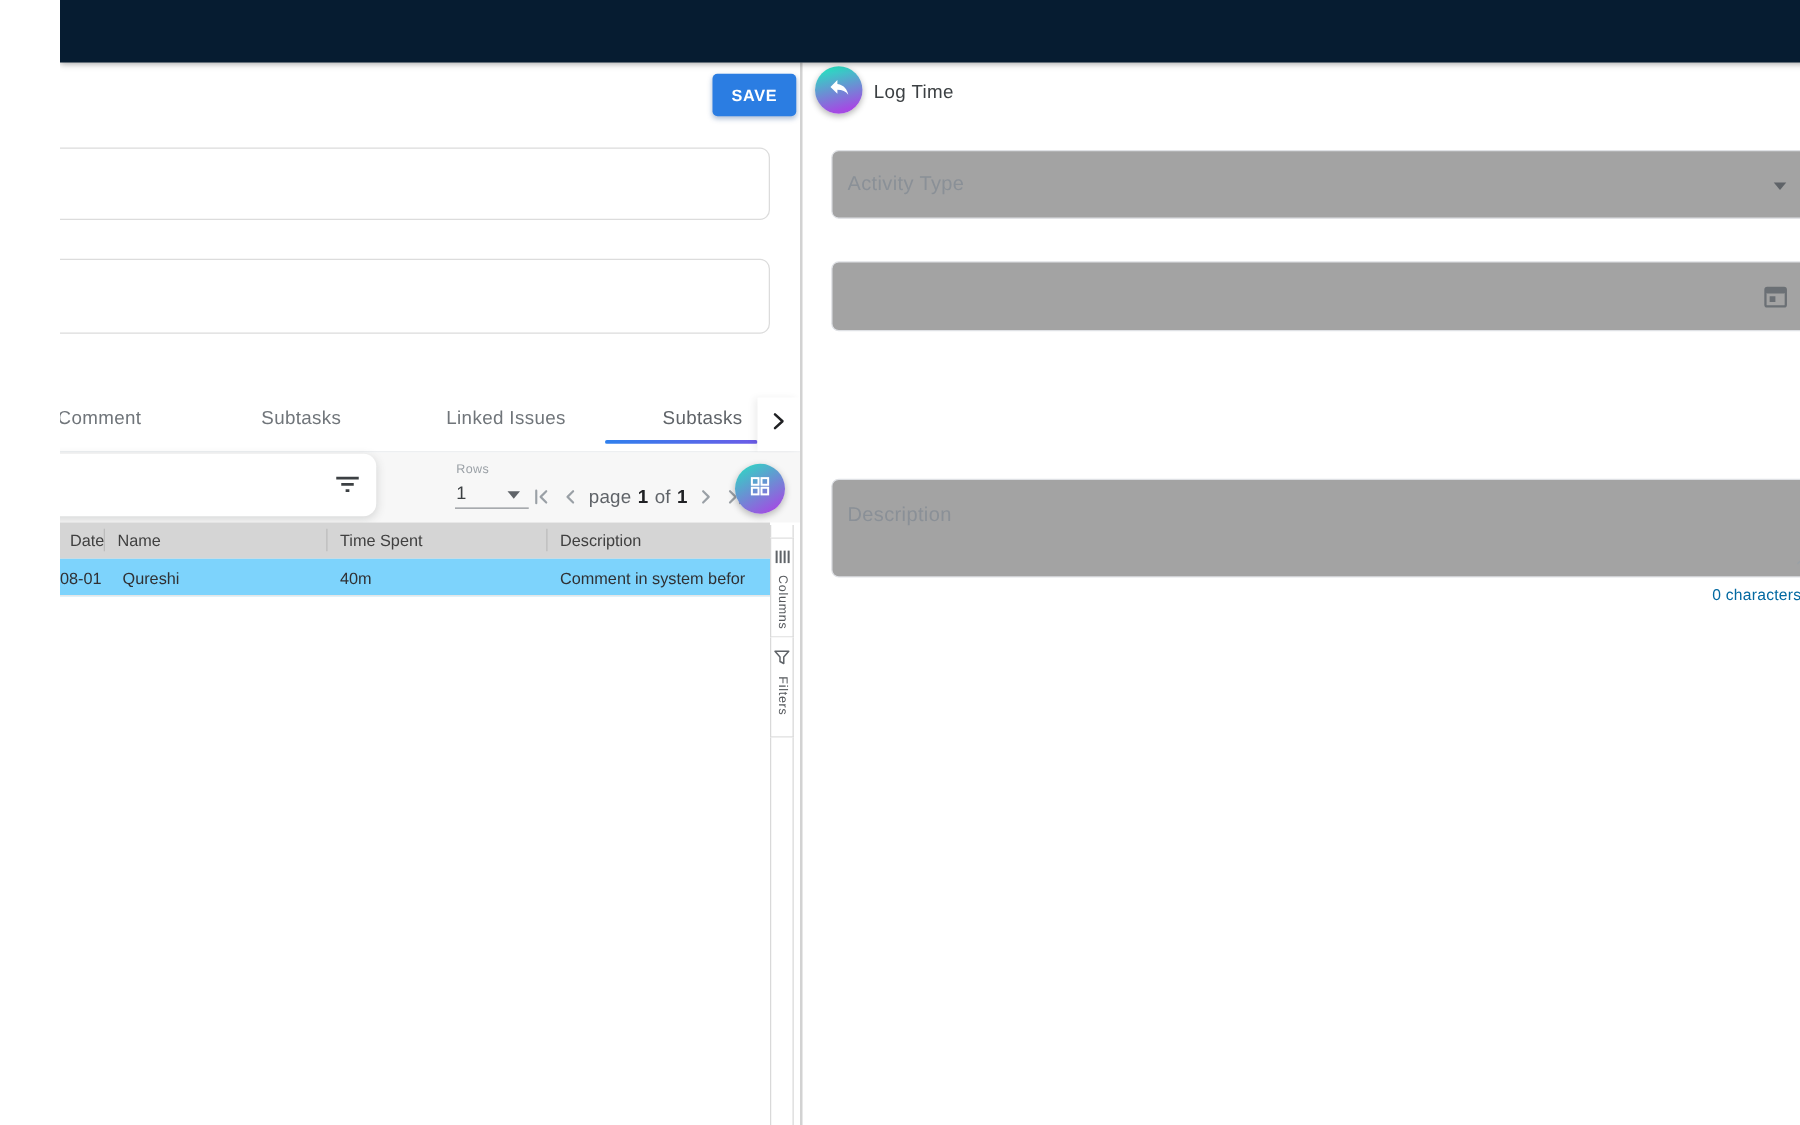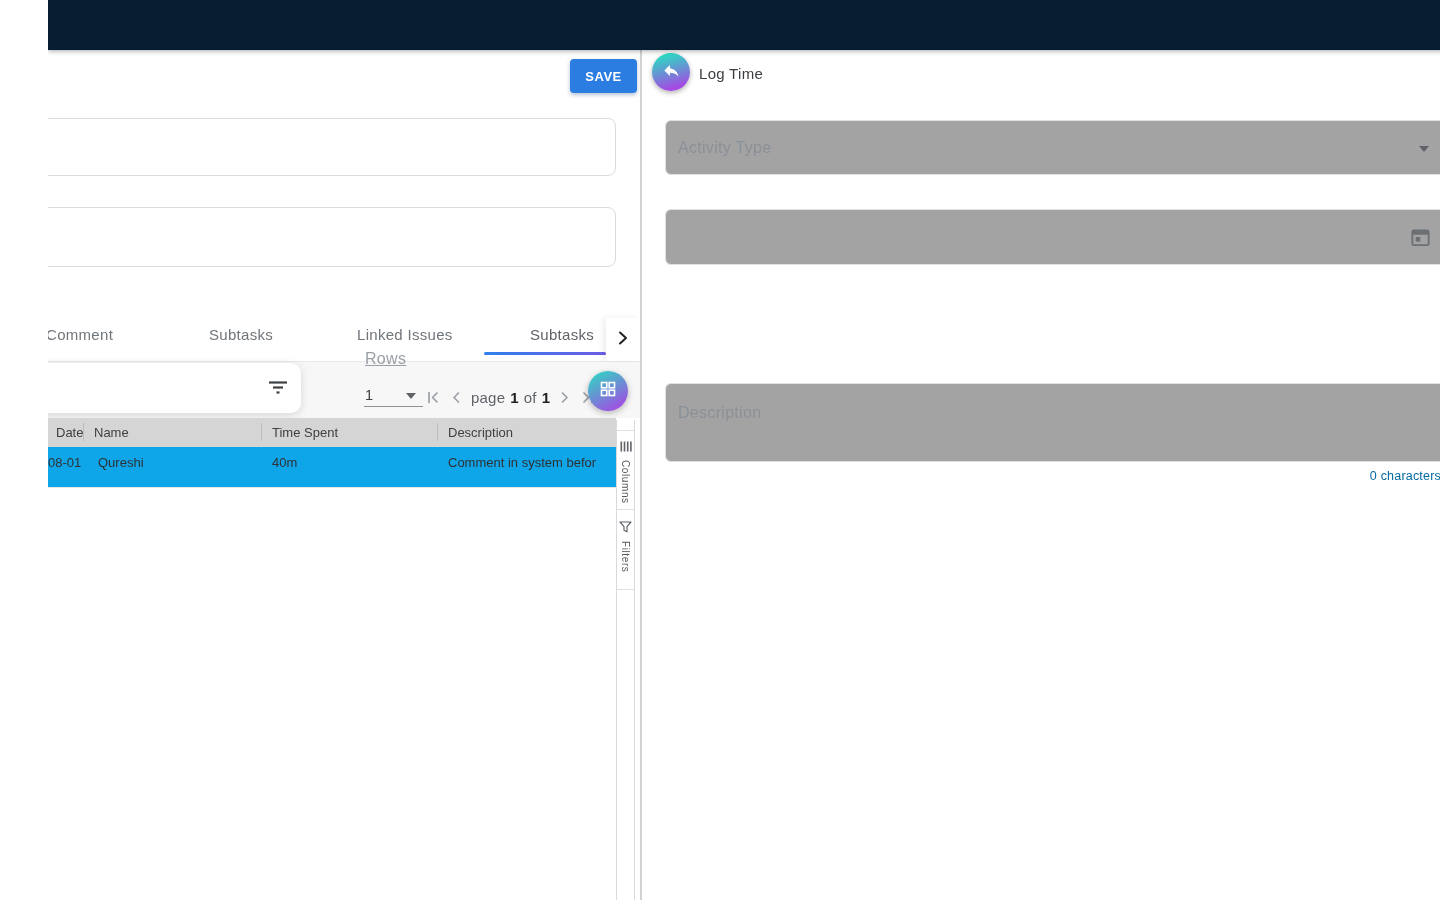--- a/index.html
+++ b/index.html
@@ -34,39 +34,39 @@
   .tab-scroll-btn { position:absolute; left:558px; top:318px; width:34px; height:43px; background:#fff;
     box-shadow:-3px 0 6px rgba(0,0,0,.07); display:flex; align-items:center; justify-content:center; cursor:pointer; }
 
   .toolbar-band { position:absolute; left:0; top:362px; width:592px; height:56px; background:#f7f7f7; }
   .search-box { position:absolute; left:-24px; top:363px; width:277px; height:50px; background:#fff; border-radius:10px;
     box-shadow:0 2px 8px rgba(60,64,67,.18); }
   .search-box input { position:absolute; left:0; top:0; width:215px; height:100%; border:none; outline:none; background:transparent;
     padding-left:32px; font-family:inherit; font-size:14px; color:#3c4043; }
   .filter-ic { position:absolute; right:13px; top:17px; cursor:pointer; }
 
-  .rows-label { position:absolute; left:317px; top:350px; font-size:16px; color:#9aa0a6; letter-spacing:.3px;text-decoration:underline; }
+  .rows-label { position:absolute; left:317px; top:370px; font-size:10px; color:#9aa0a6; letter-spacing:.3px; }
   .rows-value { position:absolute; left:317px; top:387px; font-size:14.5px; color:#3c4043; cursor:pointer; }
   .rows-underline { position:absolute; left:316px; top:406px; width:59px; height:1px; background:#8d9196; }
   .rows-caret { position:absolute; left:358px; top:393px; width:0; height:0;
     border-left:5.5px solid transparent; border-right:5.5px solid transparent; border-top:6.5px solid #5f6368; cursor:pointer; }
 
   .pager { position:absolute; left:378px; top:387px; height:20px; display:flex; align-items:center; gap:9px; }
   .pg-btn { display:flex; align-items:center; justify-content:center; cursor:pointer; }
   .pg-label { display:flex; align-items:center; gap:5px; font-size:15px; color:#5f6368; letter-spacing:.2px; }
   .pg-num { font-weight:bold; color:#202124; }
 
   .grid-btn { position:absolute; left:540px; top:371px; width:40px; height:40px; border-radius:50%;
     background:linear-gradient(150deg,#2ed8c3 5%,#a44ae3 90%); box-shadow:0 2px 6px rgba(0,0,0,.28);
     display:flex; align-items:center; justify-content:center; cursor:pointer; }
 
   .tbl-head { position:absolute; left:0; top:418px; width:568px; height:29px; background:#d5d5d5; overflow:hidden; }
   .th { position:absolute; top:7px; font-size:13px; color:#404040; white-space:nowrap; cursor:pointer; }
   .th-sep { position:absolute; top:5px; width:1px; height:18px; background:#bcbcbc; }
-  .tbl-row { position:absolute; left:0; top:447px; width:568px; height:41px; background:#0ea5e9; border-bottom:1px solid #e6e6e6; overflow:hidden; cursor:pointer; }
+  .tbl-row { position:absolute; left:0; top:447px; width:568px; height:30px; background:#7dd3fc; border-bottom:1px solid #e6e6e6; overflow:hidden; cursor:pointer; }
   .td { position:absolute; top:8px; font-size:13px; color:#303134; white-space:nowrap; }
 
   .side-rail { position:absolute; left:568px; top:420px; width:19px; height:480px; background:#fff;
     border-left:1px solid #d9d9d9; border-right:1px solid #d9d9d9; }
   .rail-tile { position:absolute; left:568px; width:19px; display:flex; flex-direction:column; align-items:center;
     background:#fff; border-left:1px solid #d9d9d9; border-right:1px solid #d9d9d9; cursor:pointer; }
   .rail-columns { top:430px; height:80px; border-top:1px solid #e0e0e0; border-bottom:1px solid #e0e0e0; padding-top:7px; }
   .rail-filters { top:510px; height:80px; border-bottom:1px solid #e0e0e0; padding-top:9px; }
   .rail-text { writing-mode:vertical-rl; font-size:10px; color:#55585c; letter-spacing:.6px; margin-top:4px; }
 

